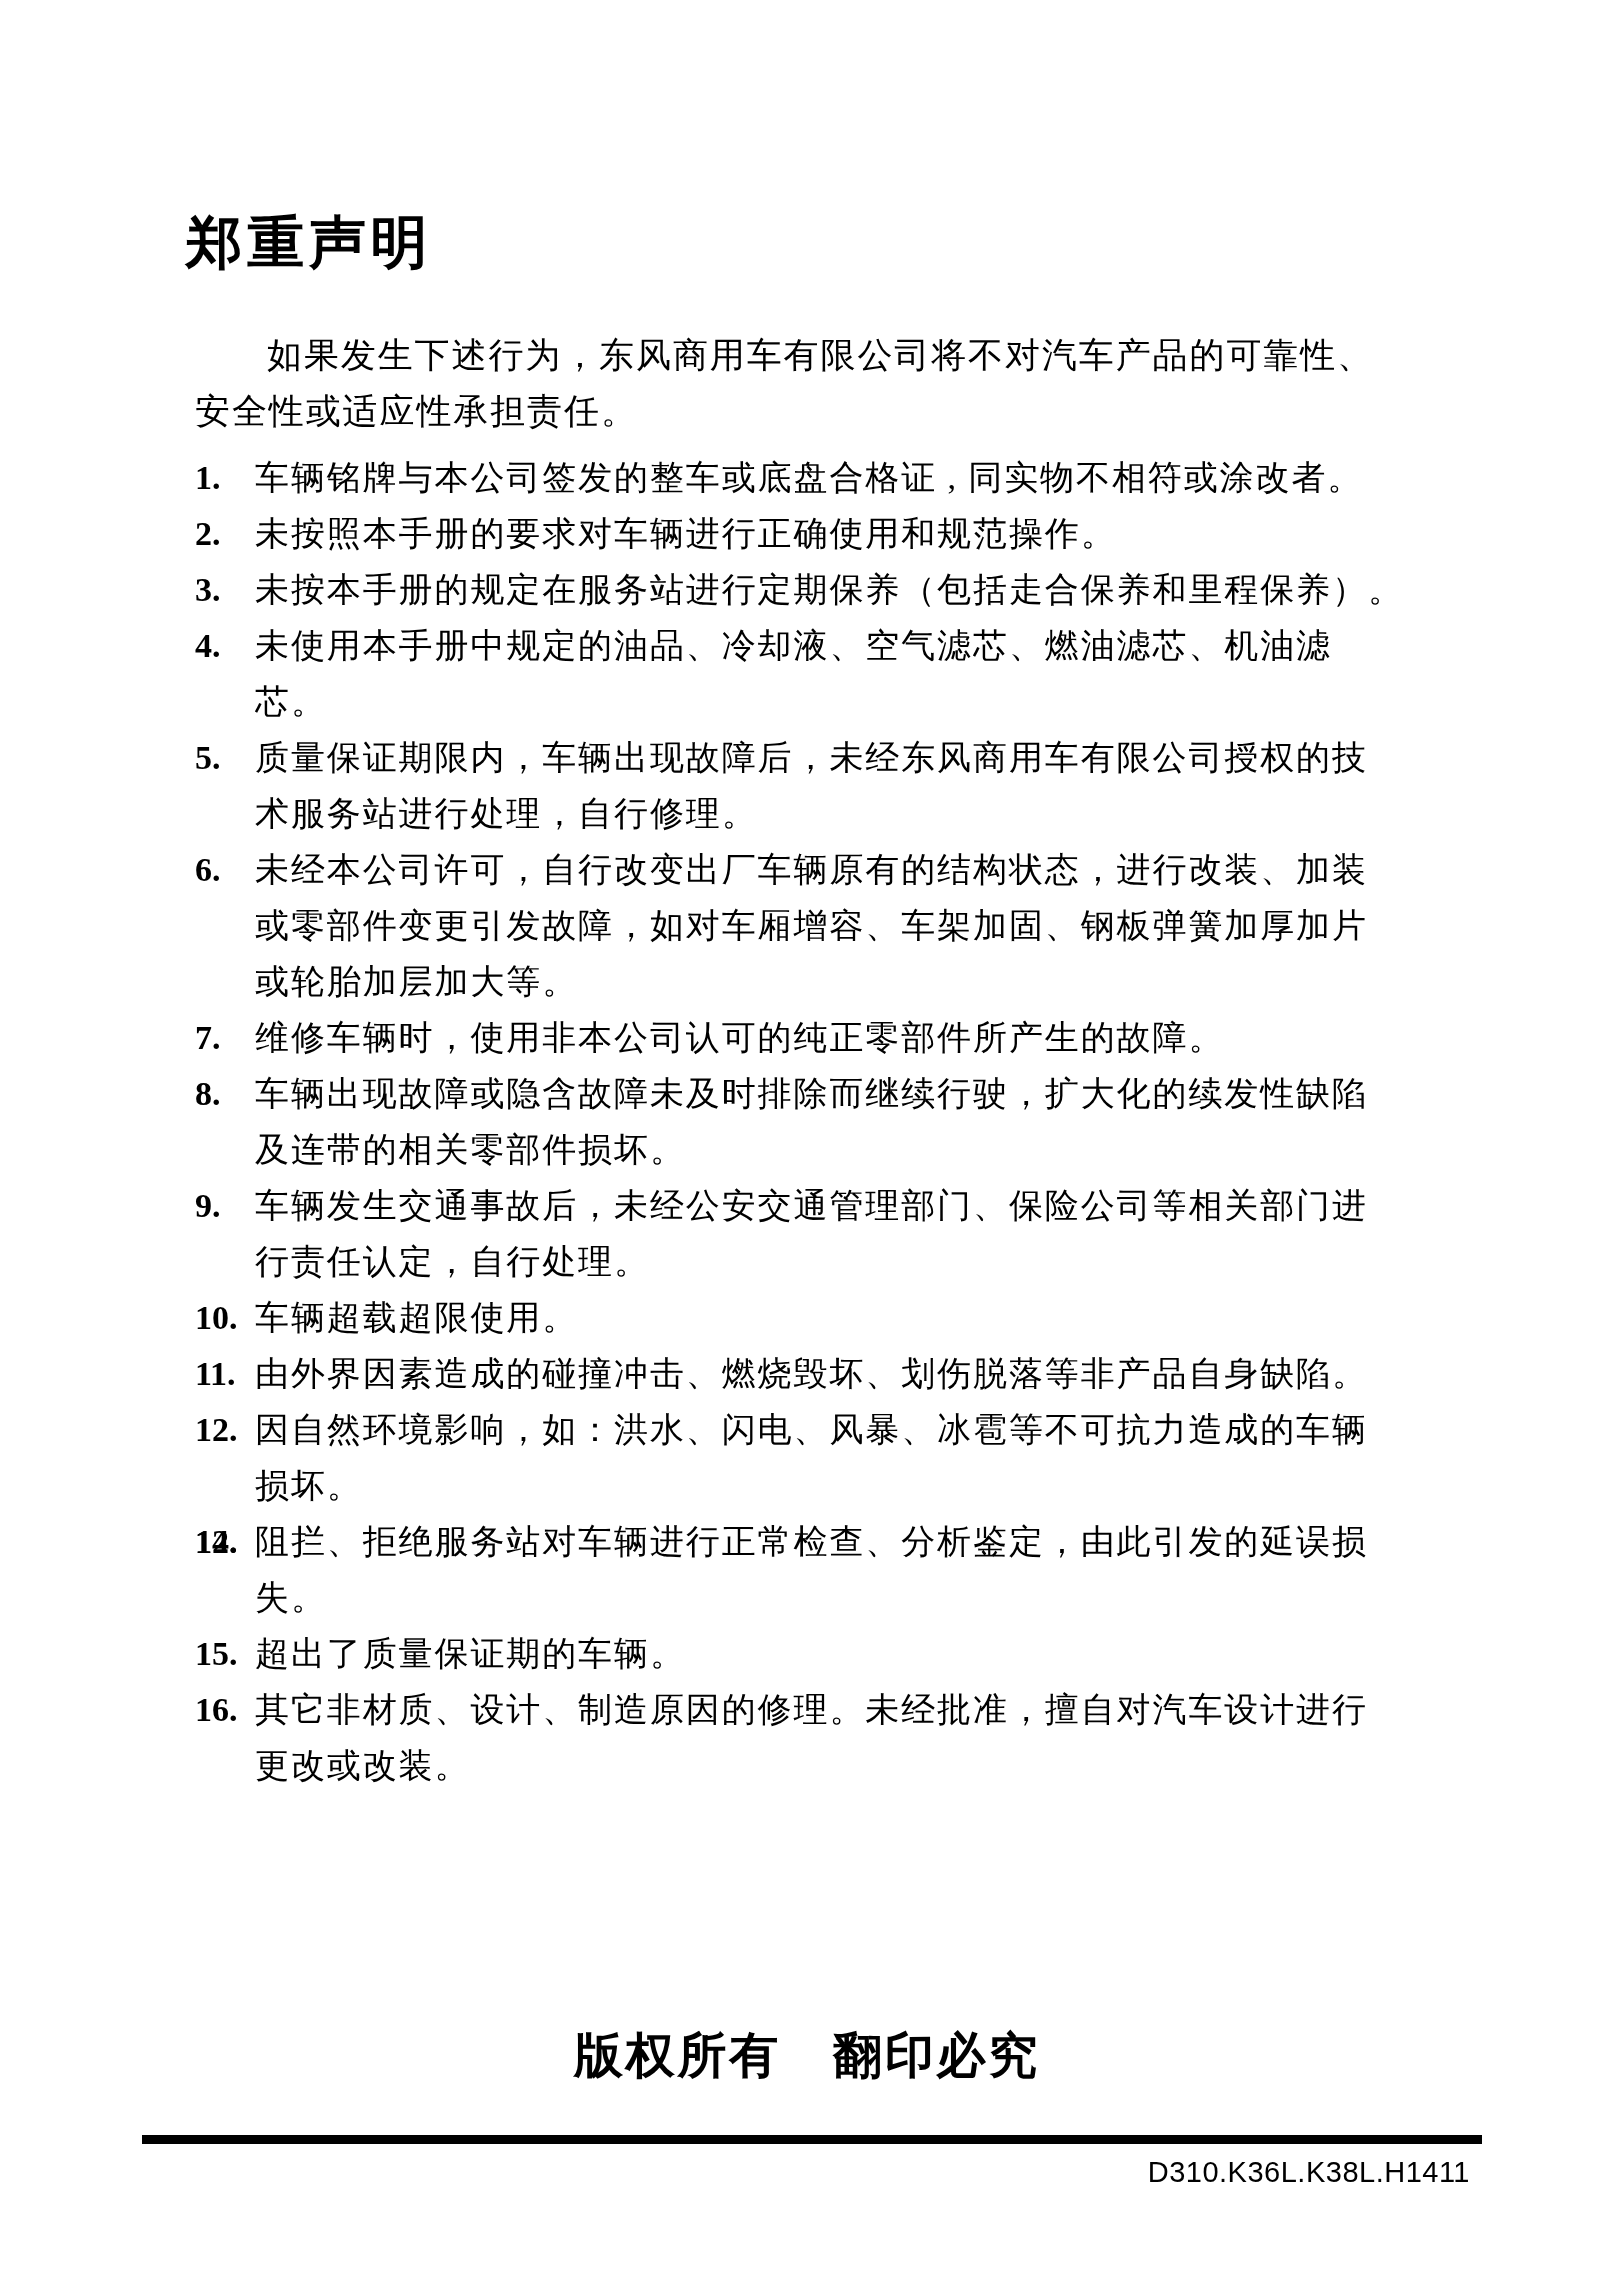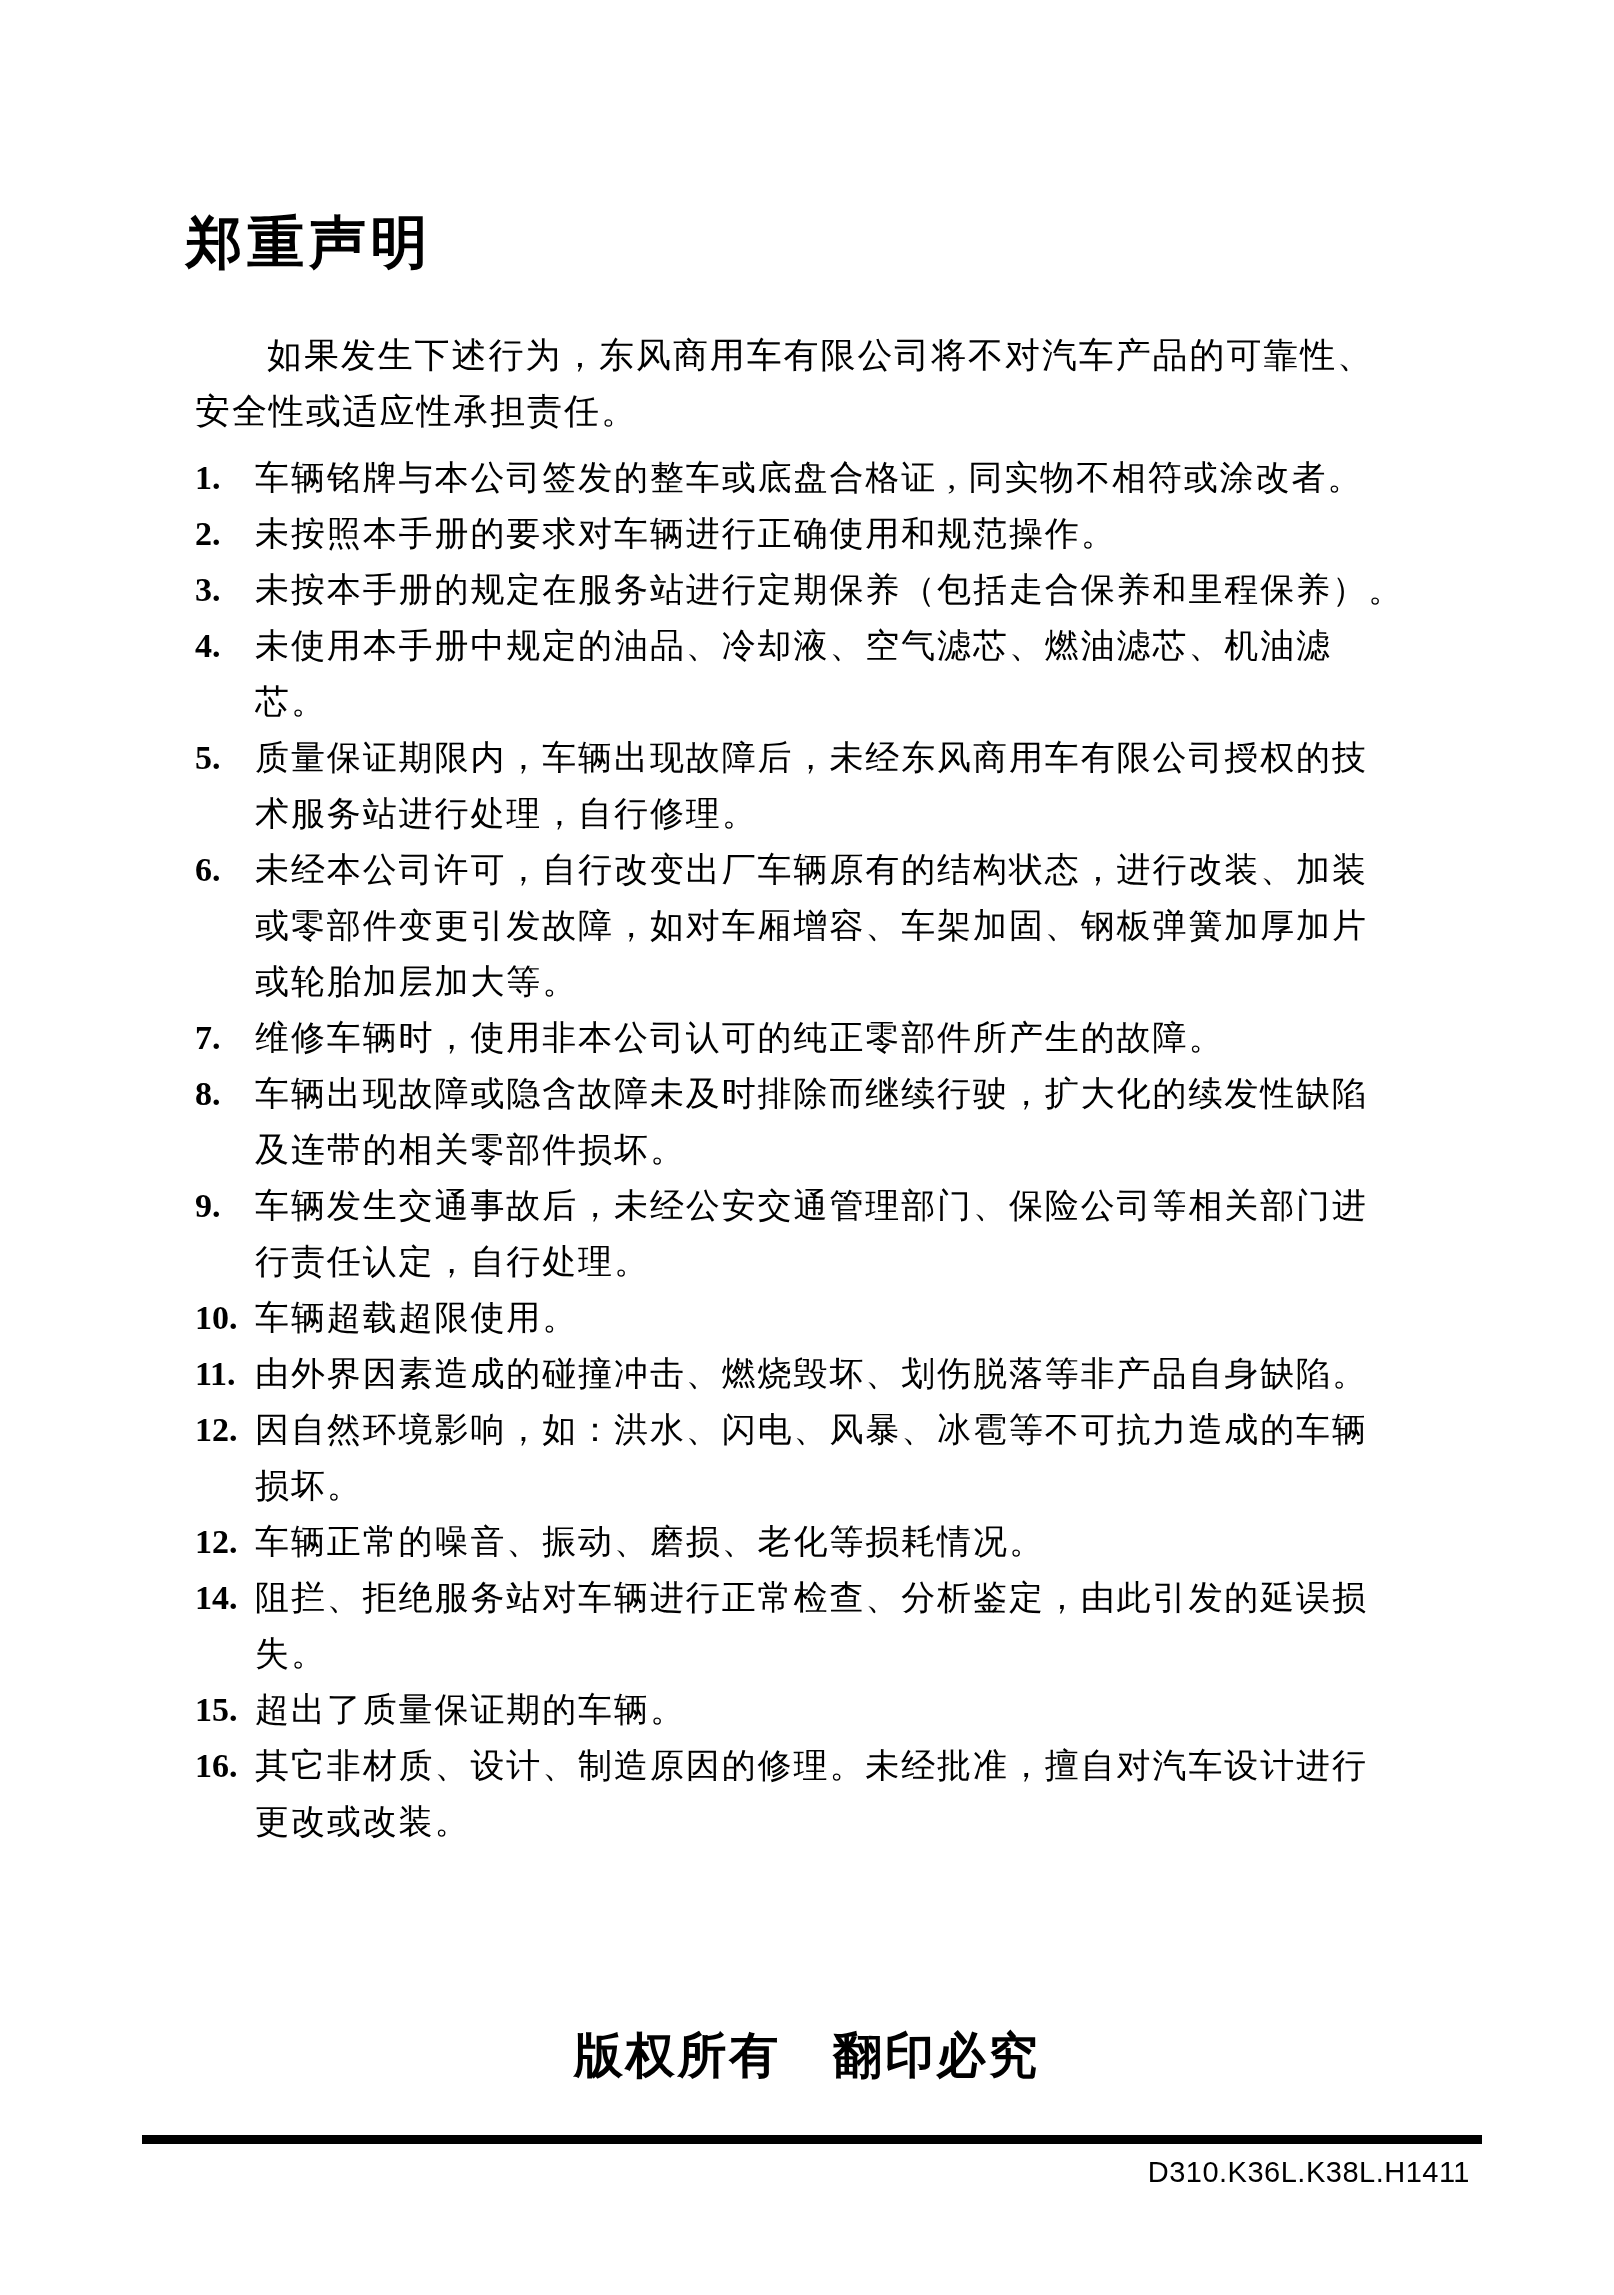--- a/index.html
+++ b/index.html
@@ -151,21 +151,20 @@
       <span class="num">11.</span>
       <span class="txt">由外界因素造成的碰撞冲击、燃烧毁坏、划伤脱落等非产品自身缺陷。</span>
     </li>
     <li>
       <span class="num">12.</span>
       <span class="txt">因自然环境影响，如：洪水、闪电、风暴、冰雹等不可抗力造成的车辆
 损坏。</span>
     </li>
     <li>
       <span class="num">12.</span>
-      <span class="txt">车辆正常的噪音、振动、磨损、老化等损耗情况。</span>
     </li>
     <li>
       <span class="num">14.</span>
       <span class="txt">阻拦、拒绝服务站对车辆进行正常检查、分析鉴定，由此引发的延误损
 失。</span>
     </li>
     <li>
       <span class="num">15.</span>
       <span class="txt">超出了质量保证期的车辆。</span>
     </li>

